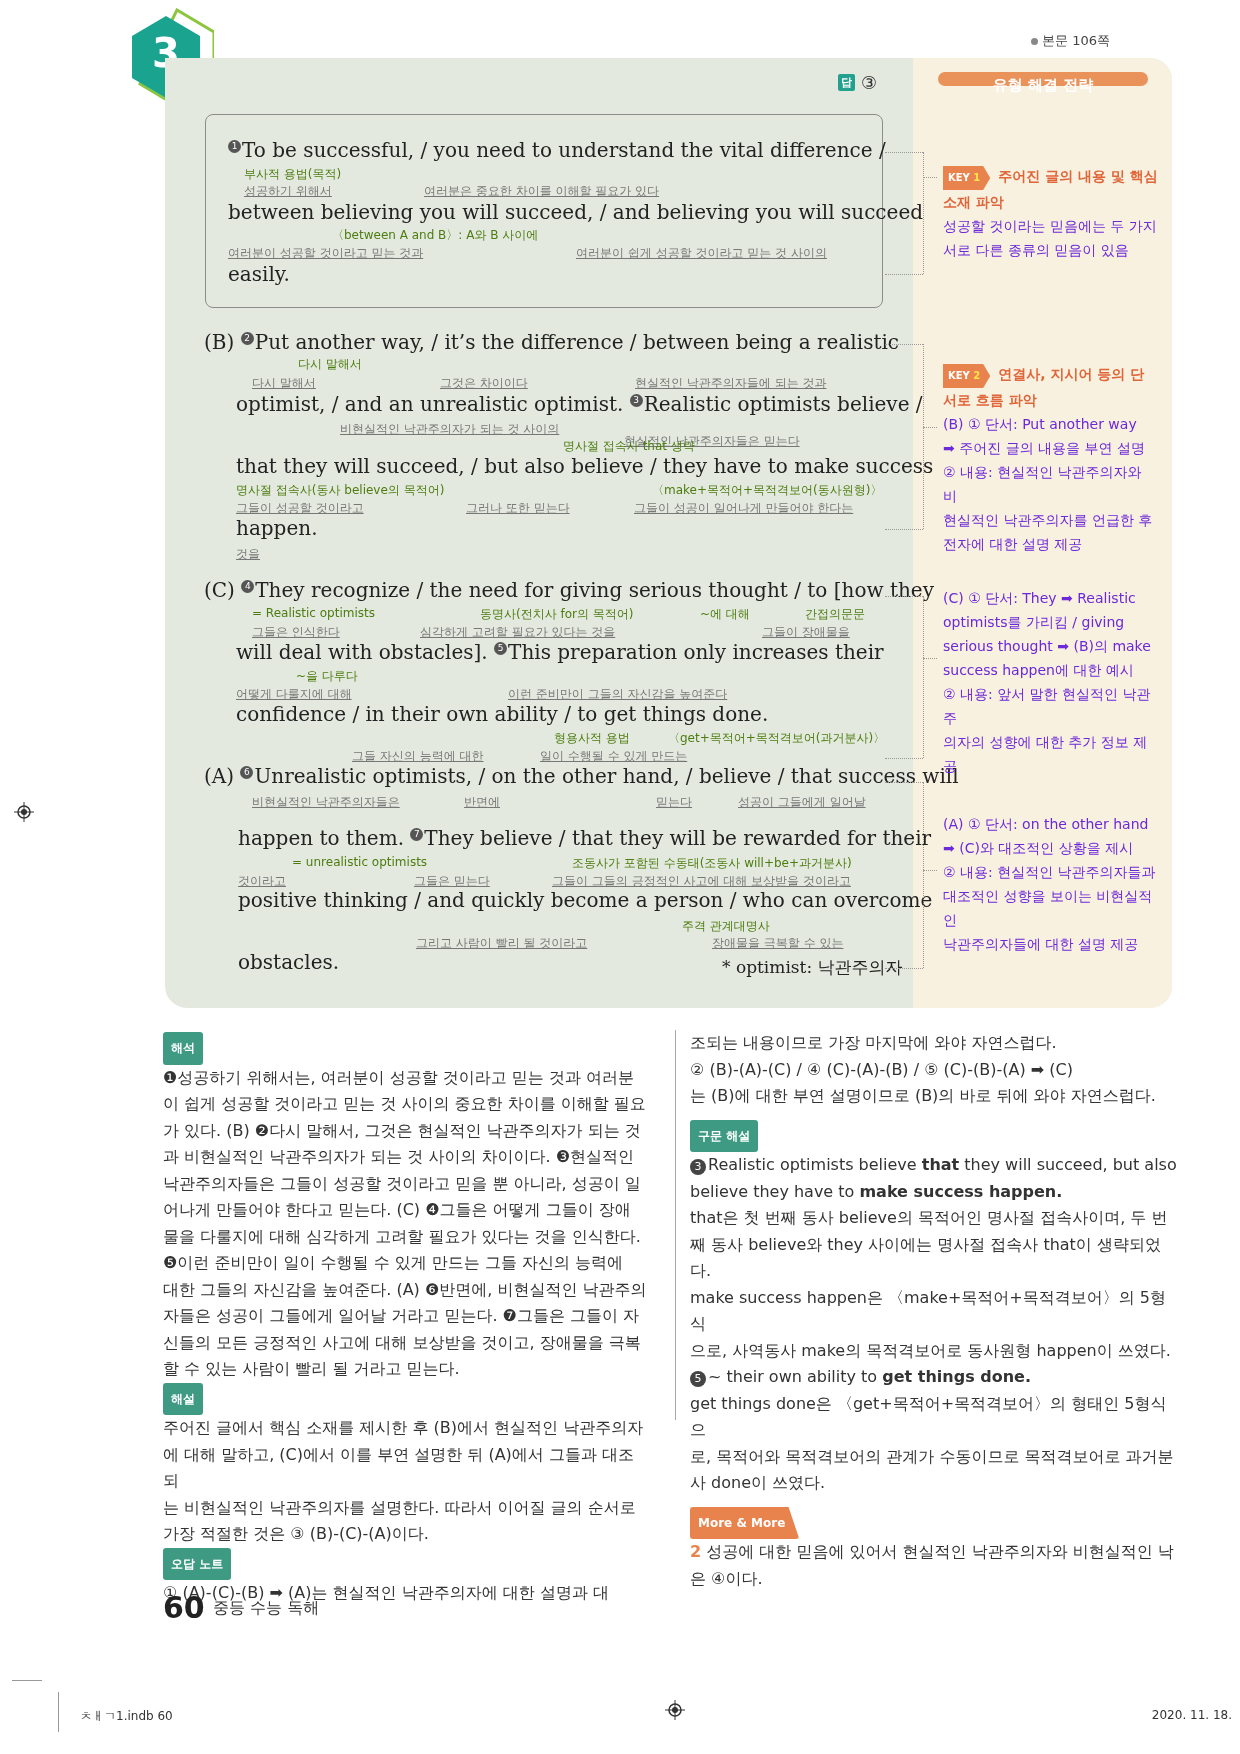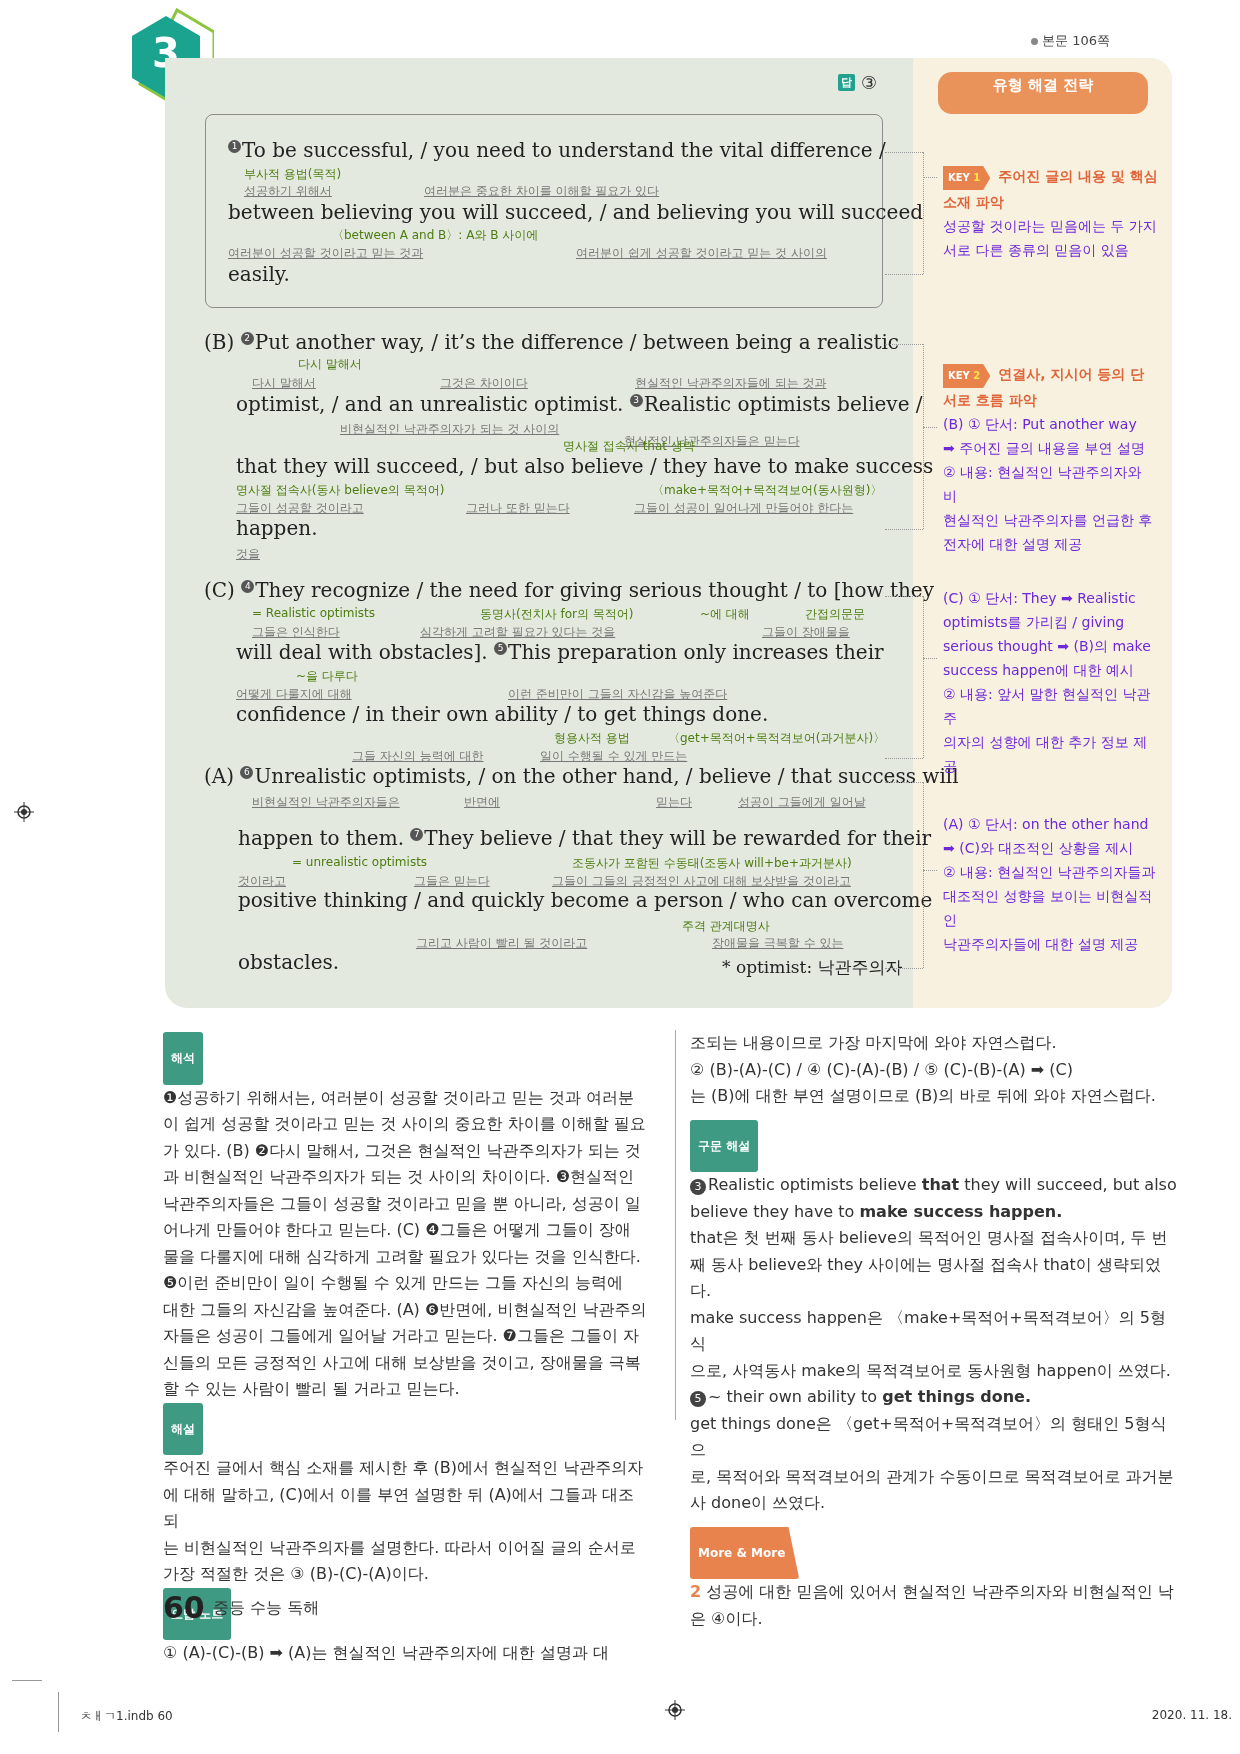--- a/index.html
+++ b/index.html
@@ -9,35 +9,35 @@
   .hex-wrap{left:122px;top:8px;width:92px;height:100px;}
   .hex-outer{position:absolute;left:0;top:0;width:92px;height:100px;}
   .hex-num{position:absolute;left:0;top:22px;width:80px;text-align:center;color:#fff;font-family:"DejaVu Sans",sans-serif;font-size:40px;font-weight:bold;}
   .page-ref{right:130px;top:32px;font-size:13px;color:#444;}
   .page-ref .dot{display:inline-block;width:7px;height:7px;border-radius:50%;background:#888;margin-right:4px;vertical-align:middle;}
   
   .panel{left:165px;top:58px;width:1007px;height:950px;background:#e3e9df;border-radius:0 22px 22px 22px;overflow:hidden;}
   .side{position:absolute;left:748px;top:0;width:259px;height:100%;background:#f8f1e0;}
   .answer{left:838px;top:72px;font-size:18px;color:#333;}
   .answer .tag{display:inline-block;background:#22a18e;color:#fff;font-size:11px;padding:1px 3px;border-radius:2px;margin-right:6px;vertical-align:3px;font-weight:bold;}
-  .strategy{left:938px;top:72px;width:210px;height:42px;border-radius:14px;background:#e9935a;color:#fff;font-weight:bold;text-align:center;line-height:26px;font-size:15px;}
+  .strategy{left:938px;top:72px;width:210px;height:14px;border-radius:14px;background:#e9935a;color:#fff;font-weight:bold;text-align:center;line-height:26px;font-size:15px;}
   .keybox{left:205px;top:114px;width:676px;height:192px;border:1.5px solid #8c8c8c;border-radius:8px;}
   .en{font-family:"DejaVu Serif",serif;font-size:20px;color:#222;white-space:nowrap;}
   .ko{font-size:12px;color:#777;white-space:nowrap;text-decoration:underline;}
   .gr{font-size:12px;color:#4d7c0f;white-space:nowrap;}
   .num{display:inline-block;width:13px;height:13px;border-radius:50%;background:#555;color:#fff;font-size:9px;line-height:13px;text-align:center;font-family:"DejaVu Sans",sans-serif;vertical-align:8px;margin-right:1px;}
   .dots-h{border-top:1.5px dotted #999;height:0;}
   .dots-v{border-left:1.5px dotted #999;width:0;}
   .keyhead{font-size:14px;color:#e0663a;font-weight:bold;line-height:24px;white-space:nowrap;}
   .keytag{display:inline-block;background:#e9834e;color:#fff;font-size:10px;padding:0 10px 0 5px;margin-right:8px;clip-path:polygon(0 0,85% 0,100% 50%,85% 100%,0 100%);}
   .keytag b{color:#ffe44a;}
   .sidetext{font-size:14px;color:#6d28d9;line-height:24px;}
   
   .lower{font-size:16px;line-height:26.5px;color:#333;}
-  .sec-tag{display:inline-block;background:#3e9a83;color:#fff;font-size:12px;font-weight:bold;padding:13px 8px;border-radius:3px;}
+  .sec-tag{display:inline-block;background:#3e9a83;color:#fff;font-size:12px;font-weight:bold;padding:3px 8px;border-radius:3px;}
   .sec-tag.orange{background:#e9834e;clip-path:polygon(0 0,90% 0,100% 100%,0 100%);padding-right:14px;}
   .cnum{display:inline-block;width:16px;height:16px;border-radius:50%;background:#444;color:#fff;font-size:11px;line-height:16px;text-align:center;margin-right:2px;}
   .divider{left:675px;top:1030px;width:0;height:390px;border-left:1px solid #aaa;}
   .pageno{left:163px;top:1590px;font-size:30px;font-weight:bold;color:#222;}
   .booktitle{left:213px;top:1598px;font-size:16px;color:#333;}
   .footer{font-size:12px;color:#333;}
   .crosshair{width:20px;height:20px;}
 </style>
 </head>
 <body>

